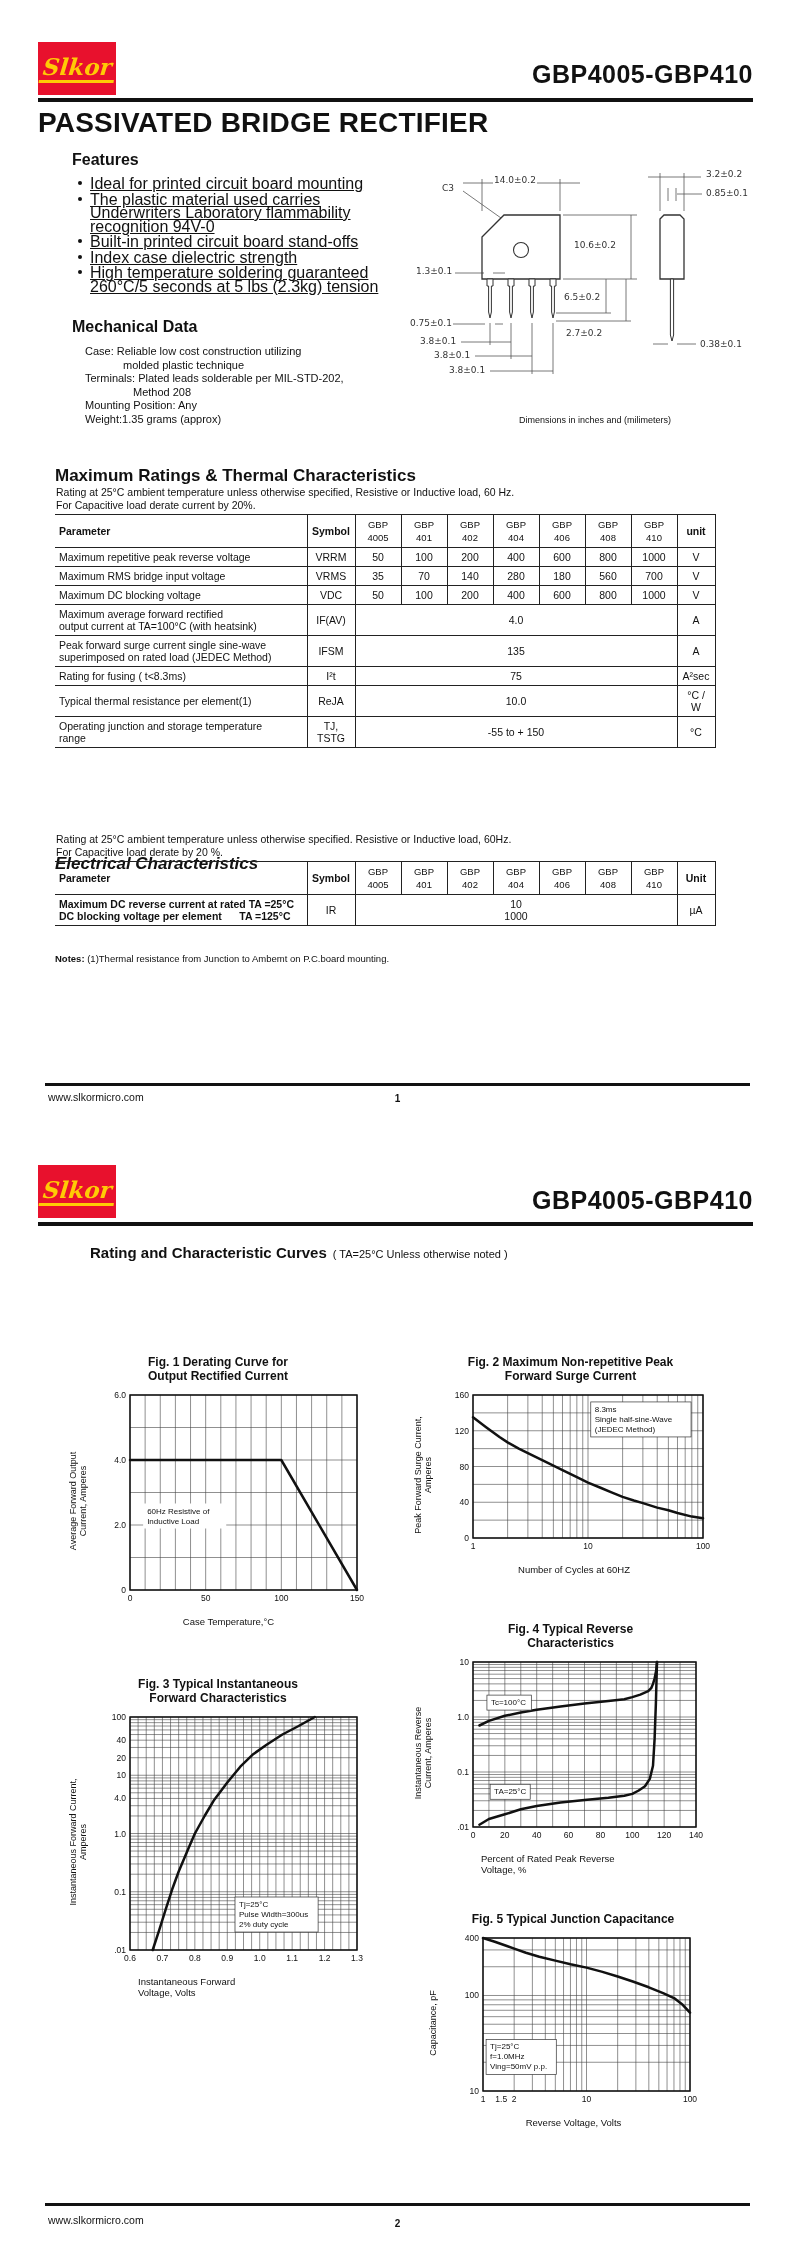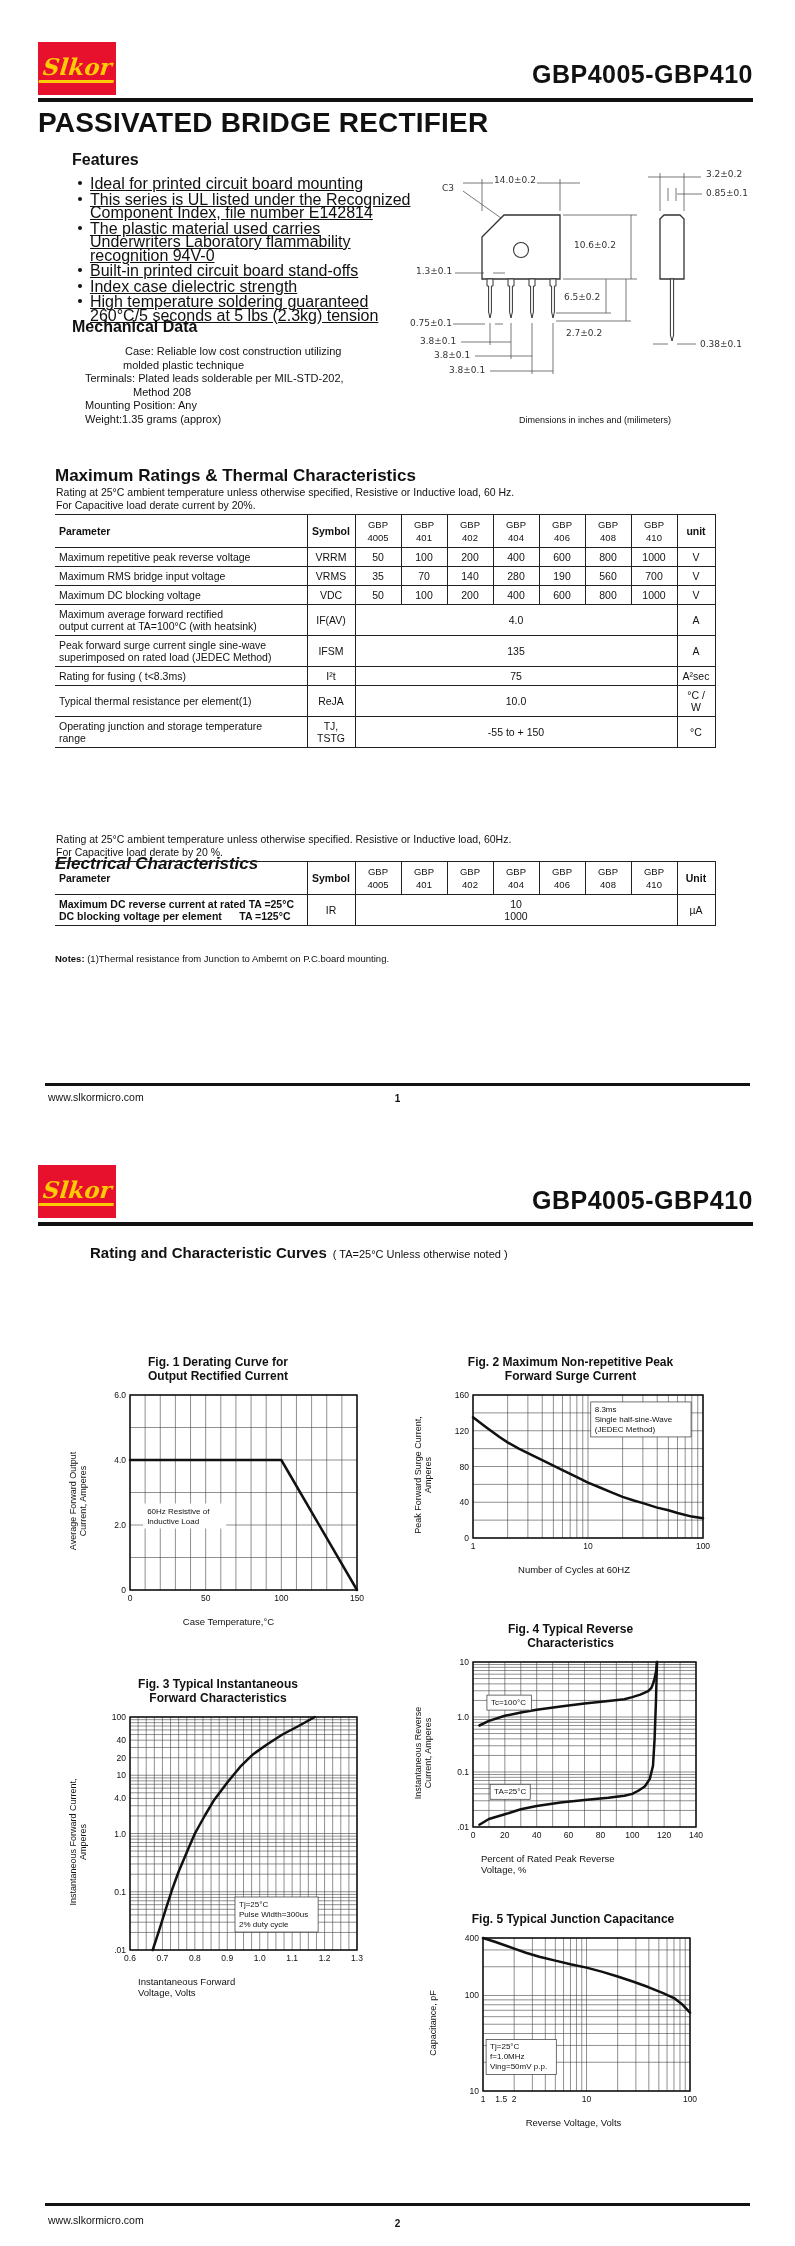--- a/index.html
+++ b/index.html
@@ -67,43 +67,39 @@
     <div class="abs h1" style="left:38px;top:107px;">PASSIVATED BRIDGE RECTIFIER</div>
 
     <div class="abs h3" style="left:72px;top:151px;">Features</div>
     <div class="abs" style="left:78px;top:177px;width:335px;">
         <div class="feat-item">
           <span class="feat-dot"></span>
           <span>Ideal for printed circuit  board mounting</span>
         </div>
         <div class="feat-item">
           <span class="feat-dot"></span>
-          <span>This series is UL listed under the Recognized Component Index, file number E142814</span>
-        </div>
-        <div class="feat-item">
-          <span class="feat-dot"></span>
           <span>The plastic material used carries Underwriters Laboratory flammability recognition 94V-0</span>
         </div>
         <div class="feat-item">
           <span class="feat-dot"></span>
           <span>Built-in printed circuit board stand-offs</span>
         </div>
         <div class="feat-item">
           <span class="feat-dot"></span>
           <span>Index case dielectric strength</span>
         </div>
         <div class="feat-item">
           <span class="feat-dot"></span>
           <span>High temperature soldering guaranteed 260°C/5 seconds at 5 lbs (2.3kg) tension</span>
         </div>
       </div>
 
     <div class="abs h3" style="left:72px;top:318px;">Mechanical Data</div>
     <div class="abs" style="left:85px;top:345px;width:330px;">
-        <div class="mech-line" style="padding-left: 0px; margin-left: 40px;">Case: Reliable low cost construction utilizing</div>
+        <div class="mech-line" style="padding-left: 0px;">Case: Reliable low cost construction utilizing</div>
         <div class="mech-line" style="padding-left: 38px;">molded plastic technique</div>
         <div class="mech-line" style="padding-left: 0px;">Terminals: Plated leads solderable per MIL-STD-202,</div>
         <div class="mech-line" style="padding-left: 48px;">Method 208</div>
         <div class="mech-line" style="padding-left: 0px;">Mounting Position: Any</div>
         <div class="mech-line" style="padding-left: 0px;">Weight:1.35 grams (approx)</div>
       </div>
 
     <div class="abs" id="diagram" style="left:405px;top:155px;">
       <svg width="385" height="248">
         <g stroke="#555" stroke-width="0.8" fill="none">
@@ -226,21 +222,21 @@
             <td class="c">1000</td>
             <td class="c">V</td>
           </tr>
           <tr>
             <td class="pcol">Maximum RMS bridge input voltage</td>
             <td class="c">VRMS</td>
             <td class="c">35</td>
             <td class="c">70</td>
             <td class="c">140</td>
             <td class="c">280</td>
-            <td class="c">190</td>
+            <td class="c">180</td>
             <td class="c">560</td>
             <td class="c">700</td>
             <td class="c">V</td>
           </tr>
           <tr>
             <td class="pcol">Maximum DC blocking voltage</td>
             <td class="c">VDC</td>
             <td class="c">50</td>
             <td class="c">100</td>
             <td class="c">200</td>

